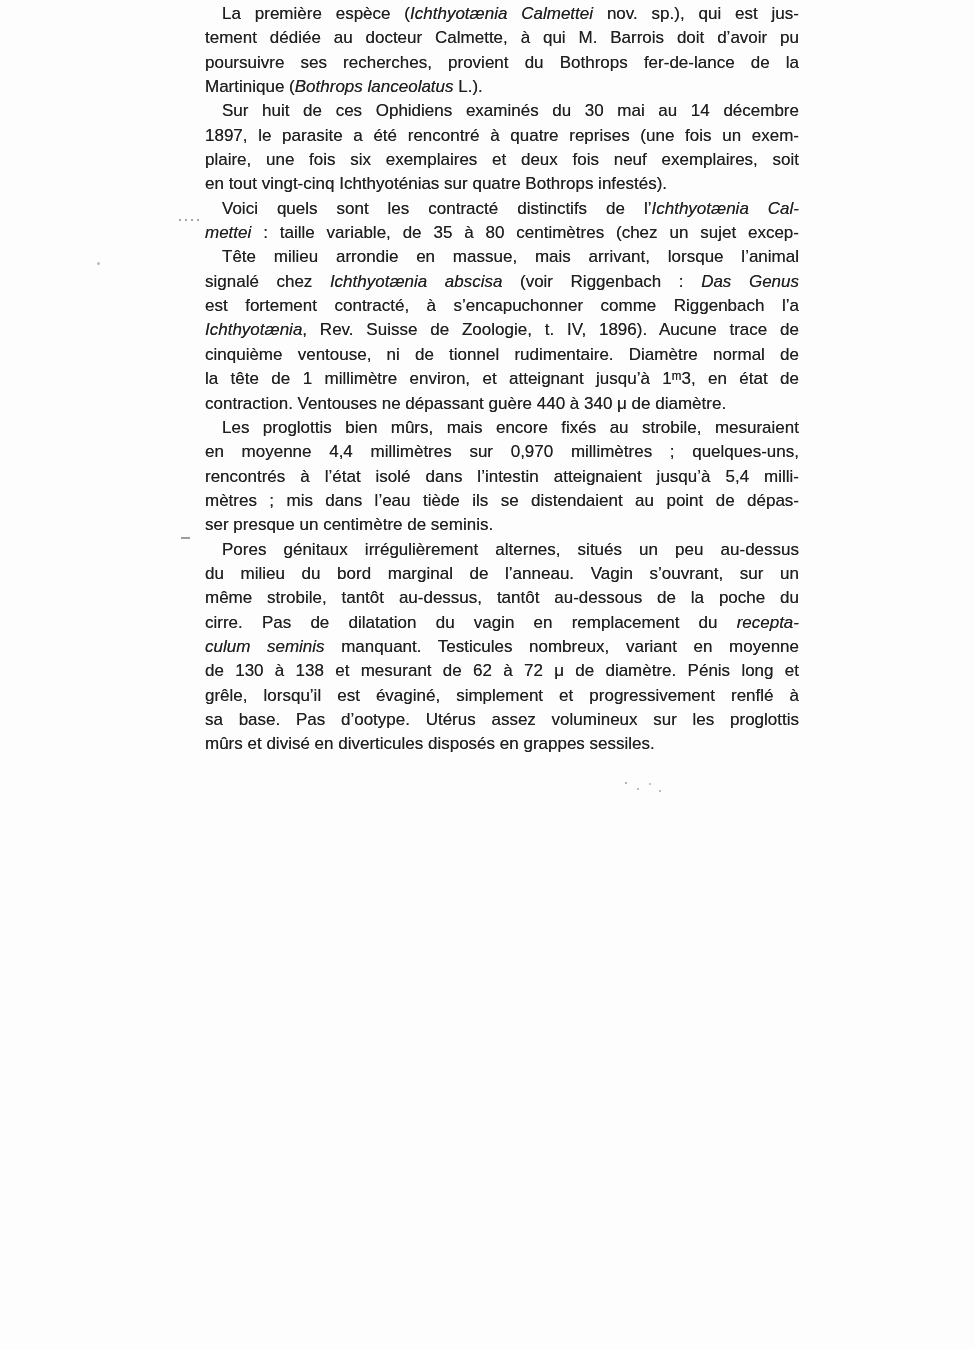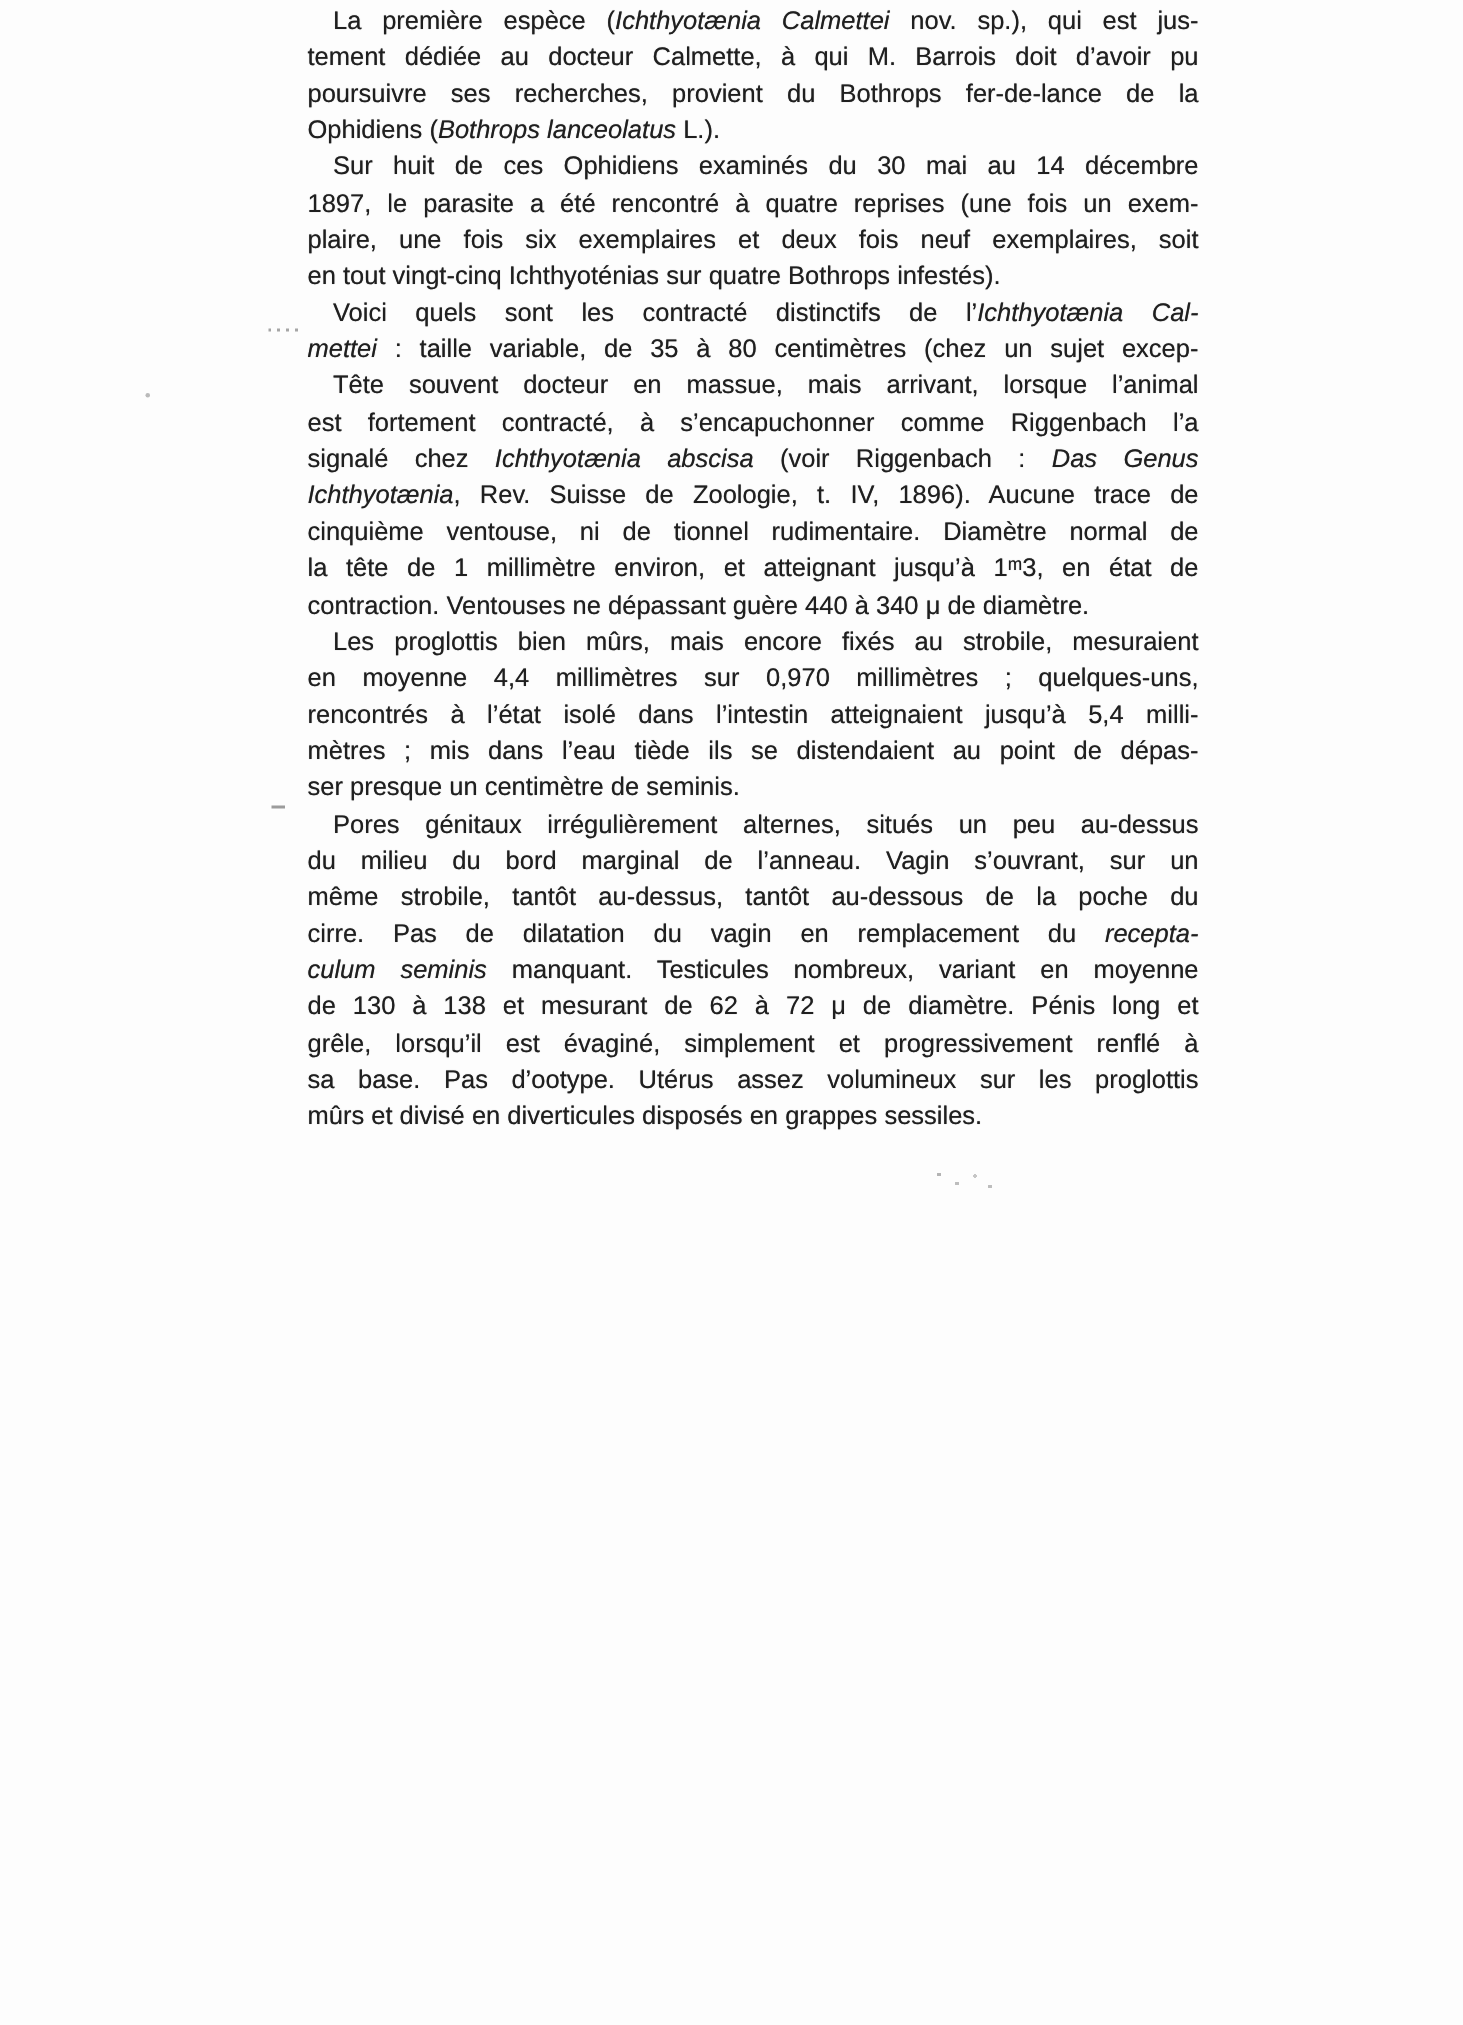--- a/index.html
+++ b/index.html
@@ -54,36 +54,36 @@
 </style>
 </head>
 <body>
 
 <div class="page">
   <div class="text-block">
       <div class="para">
         <div class="line first"><span>La première espèce (</span><em>Ichthyotænia Calmettei</em><span> nov. sp.), qui est jus-</span></div>
         <div class="line"><span>tement dédiée au docteur Calmette, à qui M. Barrois doit d’avoir pu</span></div>
         <div class="line"><span>poursuivre ses recherches, provient du Bothrops fer-de-lance de la</span></div>
-        <div class="line last"><span>Ophidiens (</span><em>Bothrops lanceolatus</em><span> L.).</span></div>
+        <div class="line last"><span>Martinique (</span><em>Bothrops lanceolatus</em><span> L.).</span></div>
       </div>
       <div class="para">
         <div class="line first"><span>Sur huit de ces Ophidiens examinés du 30 mai au 14 décembre</span></div>
         <div class="line"><span>1897, le parasite a été rencontré à quatre reprises (une fois un exem-</span></div>
         <div class="line"><span>plaire, une fois six exemplaires et deux fois neuf exemplaires, soit</span></div>
         <div class="line last"><span>en tout vingt-cinq Ichthyoténias sur quatre Bothrops infestés).</span></div>
       </div>
       <div class="para">
         <div class="line first"><span>Voici quels sont les contracté distinctifs de l’</span><em>Ichthyotænia Cal-</em></div>
         <div class="line"><em>mettei</em><span> : taille variable, de 35 à 80 centimètres (chez un sujet excep-</span></div>
       </div>
       <div class="para">
-        <div class="line first"><span>Tête souvent docteur en massue, mais arrivant, lorsque l’animal</span></div>
+        <div class="line first"><span>Tête milieu arrondie en massue, mais arrivant, lorsque l’animal</span></div>
+        <div class="line"><span>signalé chez </span><em>Ichthyotænia abscisa</em><span> (voir Riggenbach : </span><em>Das Genus</em></div>
         <div class="line"><span>est fortement contracté, à s’encapuchonner comme Riggenbach l’a</span></div>
-        <div class="line"><span>signalé chez </span><em>Ichthyotænia abscisa</em><span> (voir Riggenbach : </span><em>Das Genus</em></div>
         <div class="line"><em>Ichthyotænia</em><span>, Rev. Suisse de Zoologie, t. IV, 1896). Aucune trace de</span></div>
         <div class="line"><span>cinquième ventouse, ni de tionnel rudimentaire. Diamètre normal de</span></div>
         <div class="line"><span>la tête de 1 millimètre environ, et atteignant jusqu’à 1ᵐ3, en état de</span></div>
         <div class="line last"><span>contraction. Ventouses ne dépassant guère 440 à 340 μ de diamètre.</span></div>
       </div>
       <div class="para">
         <div class="line first"><span>Les proglottis bien mûrs, mais encore fixés au strobile, mesuraient</span></div>
         <div class="line"><span>en moyenne 4,4 millimètres sur 0,970 millimètres ; quelques-uns,</span></div>
         <div class="line"><span>rencontrés à l’état isolé dans l’intestin atteignaient jusqu’à 5,4 milli-</span></div>
         <div class="line"><span>mètres ; mis dans l’eau tiède ils se distendaient au point de dépas-</span></div>

